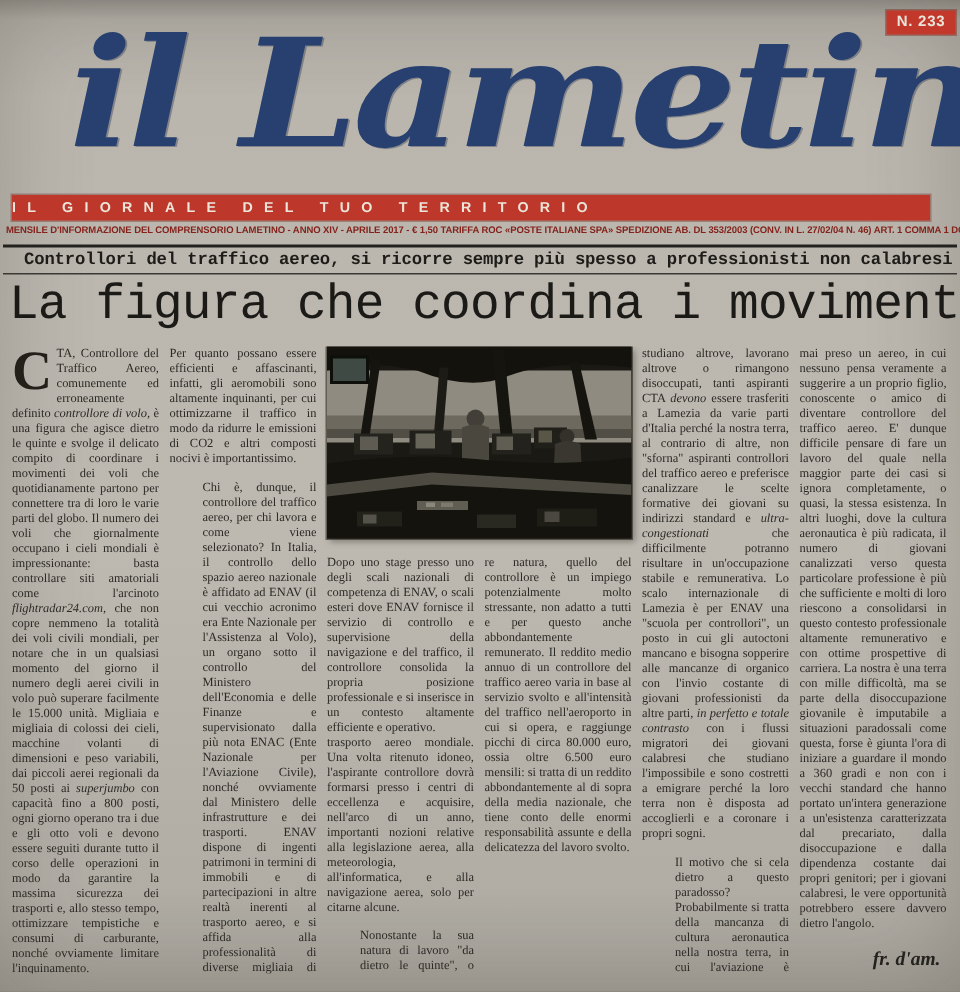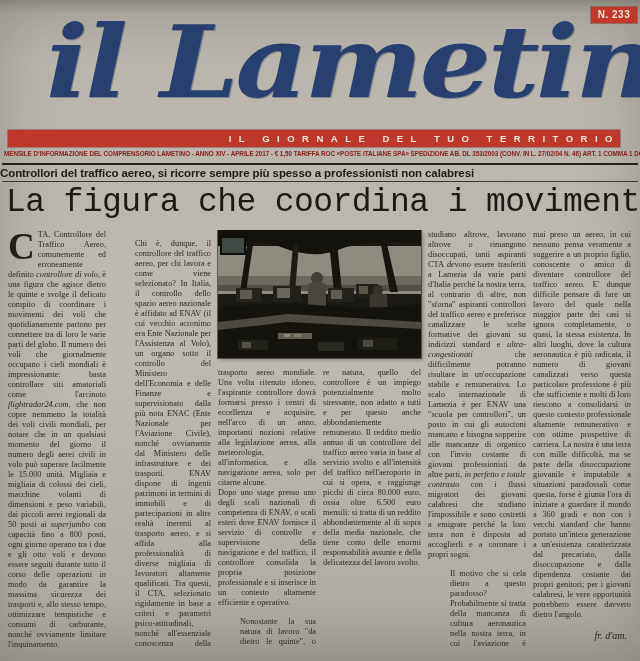--- a/index.html
+++ b/index.html
@@ -19,35 +19,35 @@
   .masthead{
     margin:4px 0 0 46px;height:122px;
     font-family:"DejaVu Serif", serif;font-style:italic;font-weight:bold;
     font-size:100px;line-height:116px;letter-spacing:-3px;color:#27406f;
     transform:scaleX(1.12);transform-origin:left center;white-space:nowrap;
     text-shadow:1px 1px 0 rgba(30,40,70,.35);
   }
   .tagline-bar{
     margin:4px 20px 0 8px;height:17px;background:#bd372a;
     box-shadow:0 0 0 1px rgba(110,25,18,.35);
-    display:flex;align-items:center;justify-content:flex-end;
+    display:flex;align-items:center;justify-content:flex-start;
   }
   .tagline-bar span{
     color:#ece6da;font-family:"Liberation Sans",sans-serif;font-weight:bold;
     font-size:9.5px;letter-spacing:7.5px;white-space:nowrap;
   }
   .info-line{
     margin:3px 2px 0 4px;color:#84231c;font-family:"Liberation Sans",sans-serif;
     font-weight:bold;font-size:6.4px;letter-spacing:-.05px;white-space:nowrap;
     transform:scaleX(.99);transform-origin:left center;
   }
   
   .rule-top{margin:6px 2px 0 2px;border-top:2.5px solid #23221e;}
   .kicker{
-    margin:2px 2px 0 0;font-family:Liberation Sans, sans-serif;font-weight:bold;
+    margin:2px 2px 0 16px;font-family:Liberation Mono, monospace;font-weight:bold;
     font-size:11.5px;color:#1d1c18;letter-spacing:-.1px;white-space:nowrap;
   }
   .rule-thin{margin:2px 2px 0 2px;border-top:1px solid #3a3833;}
   .headline{
     margin:1px 0 0 6px;font-family:"Liberation Serif",serif;font-weight:normal;
     font-size:33px;line-height:40px;color:#1b1a16;letter-spacing:-.6px;white-space:nowrap;
   }
   
   .article{
     display:flex;gap:7px;margin:7px 8px 0 8px;height:418px;overflow:hidden;
@@ -64,22 +64,22 @@
   .col p i{}
   .dropcap{
     float:left;font-size:37px;line-height:30px;font-weight:bold;
     padding:2px 3px 0 0;color:#222018;font-family:"Liberation Serif",serif;
   }
   .photo{
     width:203px;height:128px;margin-bottom:6px;background:#17160f;
     box-shadow:0 0 0 1px rgba(40,38,30,.6),2px 2px 4px rgba(50,45,35,.4);
   }
   .byline{
-    margin-top:10px;text-align:right;font-weight:normal;font-style:italic;
-    font-size:10px;color:#23221d;padding-right:4px;
+    margin-top:10px;text-align:right;font-weight:bold;font-style:italic;
+    font-size:13px;color:#23221d;padding-right:4px;
   }
 </style>
 </head>
 <body>
 
 <div class="page">
 
   <div class="issue-box">
     <span>N. 233</span>
   </div>
@@ -97,20 +97,21 @@
   <div class="rule-thin"></div>
   <h1 class="headline" style="margin-top:1px;margin-bottom:0;font-family:Liberation Mono, monospace;">La figura che coordina i movimenti dei voli</h1>
 
   <div class="article">
 
     <div class="col">
       <p><span class="dropcap">C</span><span>TA, Controllore del Traffico Aereo, comunemente ed erroneamente definito <i>controllore di volo</i>, è una figura che agisce dietro le quinte e svolge il delicato compito di coordinare i movimenti dei voli che quotidianamente partono per connettere tra di loro le varie parti del globo. Il numero dei voli che giornalmente occupano i cieli mondiali è impressionante: basta controllare siti amatoriali come l'arcinoto <i>flightradar24.com</i>, che non copre nemmeno la totalità dei voli civili mondiali, per notare che in un qualsiasi momento del giorno il numero degli aerei civili in volo può superare facilmente le 15.000 unità. Migliaia e migliaia di colossi dei cieli, macchine volanti di dimensioni e peso variabili, dai piccoli aerei regionali da 50 posti ai <i>superjumbo</i> con capacità fino a 800 posti, ogni giorno operano tra i due e gli otto voli e devono essere seguiti durante tutto il corso delle operazioni in modo da garantire la massima sicurezza dei trasporti e, allo stesso tempo, ottimizzare tempistiche e consumi di carburante, nonché ovviamente limitare l'inquinamento.</span></p>
     </div>
 
     <div class="col">
+      <p>Per quanto possano essere efficienti e affascinanti, infatti, gli aeromobili sono altamente inquinanti, per cui ottimizzarne il traffico in modo da ridurre le emissioni di CO2 e altri composti nocivi è importantissimo.</p>
       <p class="gap">Chi è, dunque, il controllore del traffico aereo, per chi lavora e come viene selezionato? In Italia, il controllo dello spazio aereo nazionale è affidato ad ENAV (il cui vecchio acronimo era Ente Nazionale per l'Assistenza al Volo), un organo sotto il controllo del Ministero dell'Economia e delle Finanze e supervisionato dalla più nota ENAC (Ente Nazionale per l'Aviazione Civile), nonché ovviamente dal Ministero delle infrastrutture e dei trasporti. ENAV dispone di ingenti patrimoni in termini di immobili e di partecipazioni in altre realtà inerenti al trasporto aereo, e si affida alla professionalità di diverse migliaia di lavoratori altamente qualificati. Tra questi, il CTA, selezionato rigidamente in base a criteri e parametri psico-attitudinali, nonché all'essenziale conoscenza della lingua inglese che è, ufficialmente, la lingua del</p>
     </div>
 
     <div class="center-block">
       <svg class="photo" viewBox="0 0 203 128" xmlns="http://www.w3.org/2000/svg" preserveAspectRatio="none">
         <rect x="0" y="0" width="203" height="128" fill="#1a1914"></rect>
         <rect x="0" y="16" width="203" height="48" fill="#8f8b80"></rect>
         <rect x="0" y="46" width="203" height="12" fill="#6d695f"></rect>
         <rect x="0" y="55" width="203" height="6" fill="#514e45"></rect>
         <path d="M0,0 H203 V14 Q150,8 120,20 Q95,30 60,16 Q25,8 0,16 Z" fill="#13120d"></path>
@@ -138,22 +139,22 @@
         <rect x="100" y="112" width="26" height="9" fill="#2a2921"></rect>
         <rect x="20" y="110" width="30" height="10" fill="#22211a"></rect>
         <rect x="24" y="112" width="9" height="6" fill="#55524a"></rect>
         <rect x="140" y="108" width="40" height="12" fill="#1e1d16"></rect>
         <rect x="145" y="110" width="10" height="7" fill="#4a4840"></rect>
         <rect x="66" y="104" width="6" height="3" fill="#8a877c"></rect>
         <rect x="76" y="104" width="8" height="3" fill="#7c796e"></rect>
       </svg>
       <div class="center-cols">
         <div class="col">
+          <p>Dopo uno stage presso uno degli scali nazionali di competenza di ENAV, o scali esteri dove ENAV fornisce il servizio di controllo e supervisione della navigazione e del traffico, il controllore consolida la propria posizione professionale e si inserisce in un contesto altamente efficiente e operativo.</p>
           <p>trasporto aereo mondiale. Una volta ritenuto idoneo, l'aspirante controllore dovrà formarsi presso i centri di eccellenza e acquisire, nell'arco di un anno, importanti nozioni relative alla legislazione aerea, alla meteorologia, all'informatica, e alla navigazione aerea, solo per citarne alcune.</p>
-          <p>Dopo uno stage presso uno degli scali nazionali di competenza di ENAV, o scali esteri dove ENAV fornisce il servizio di controllo e supervisione della navigazione e del traffico, il controllore consolida la propria posizione professionale e si inserisce in un contesto altamente efficiente e operativo.</p>
           <p class="gap">Nonostante la sua natura di lavoro "da dietro le quinte", o forse proprio a causa di questa particola-</p>
         </div>
         <div class="col">
           <p>re natura, quello del controllore è un impiego potenzialmente molto stressante, non adatto a tutti e per questo anche abbondantemente remunerato. Il reddito medio annuo di un controllore del traffico aereo varia in base al servizio svolto e all'intensità del traffico nell'aeroporto in cui si opera, e raggiunge picchi di circa 80.000 euro, ossia oltre 6.500 euro mensili: si tratta di un reddito abbondantemente al di sopra della media nazionale, che tiene conto delle enormi responsabilità assunte e della delicatezza del lavoro svolto.</p>
         </div>
       </div>
     </div>
 
     <div class="col">
       <p>studiano altrove, lavorano altrove o rimangono disoccupati, tanti aspiranti CTA <i>devono</i> essere trasferiti a Lamezia da varie parti d'Italia perché la nostra terra, al contrario di altre, non "sforna" aspiranti controllori del traffico aereo e preferisce canalizzare le scelte formative dei giovani su indirizzi standard e <i>ultra-congestionati</i> che difficilmente potranno risultare in un'occupazione stabile e remunerativa. Lo scalo internazionale di Lamezia è per ENAV una "scuola per controllori", un posto in cui gli autoctoni mancano e bisogna sopperire alle mancanze di organico con l'invio costante di giovani professionisti da altre parti, <i>in perfetto e totale contrasto</i> con i flussi migratori dei giovani calabresi che studiano l'impossibile e sono costretti a emigrare perché la loro terra non è disposta ad accoglierli e a coronare i propri sogni.</p>

